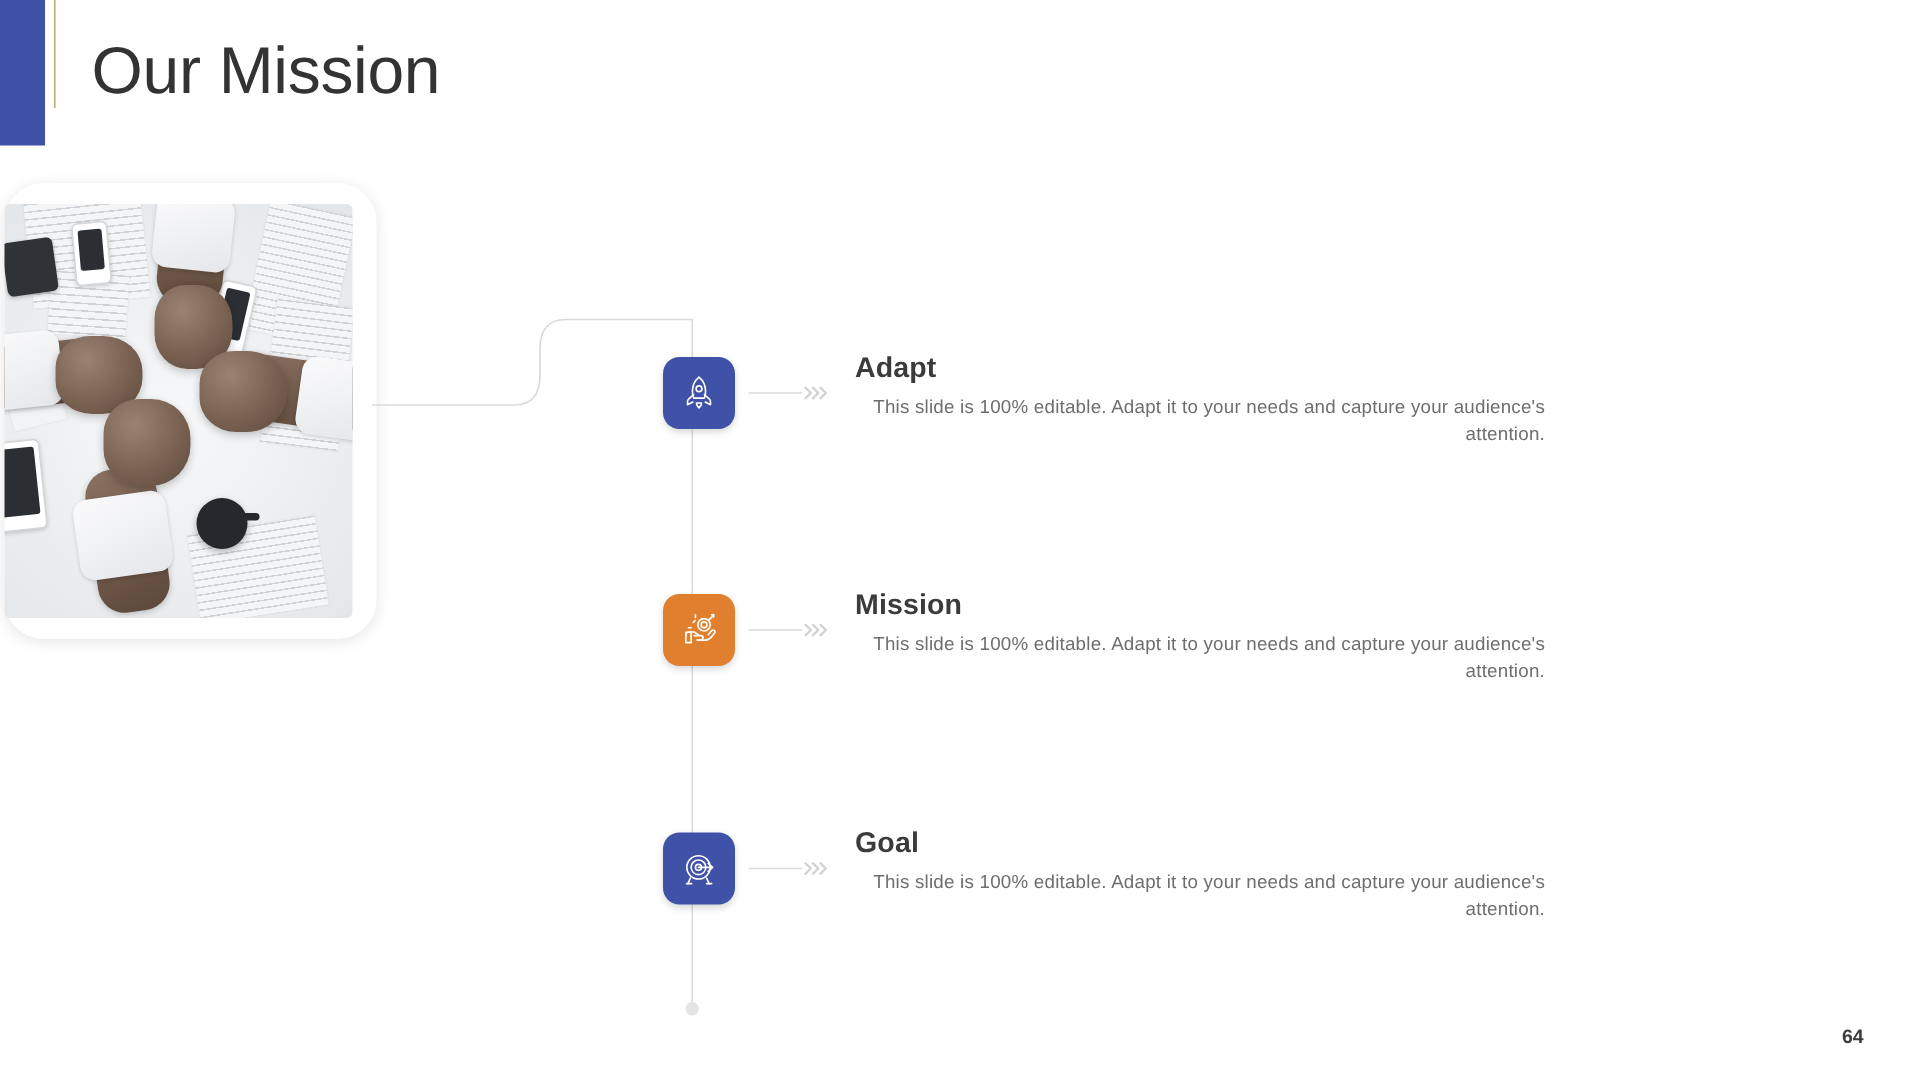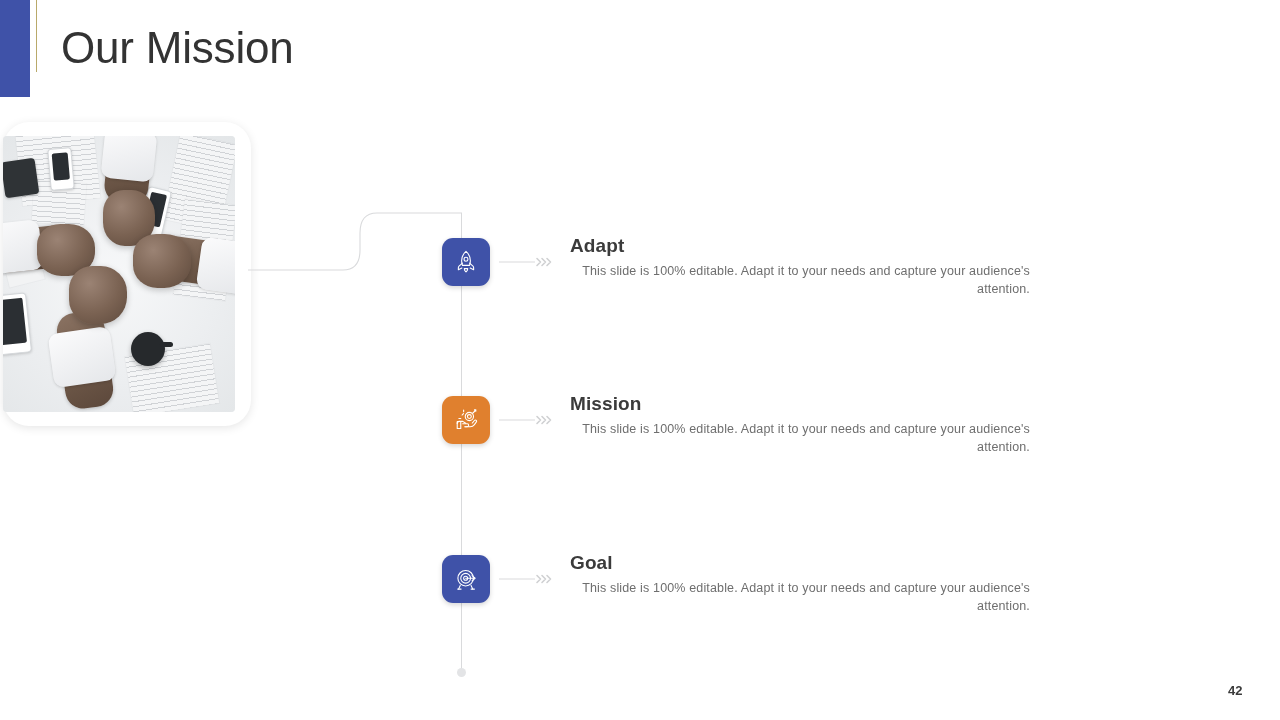--- a/index.html
+++ b/index.html
@@ -345,13 +345,13 @@
   <svg class="arrow-link" style="top:572px;" viewBox="0 0 58 14">
     <line x1="0" y1="7" x2="36" y2="7" stroke="#d9dadc" stroke-width="1.1"></line>
     <path d="M38 3.5 41.5 7 38 10.5 M43 3.5 46.5 7 43 10.5 M48 3.5 51.5 7 48 10.5" stroke="#d0d1d3" stroke-width="1.6" fill="none" stroke-linecap="round" stroke-linejoin="round"></path>
   </svg>
   <div class="rowtext" style="top:551px;">
     <h3>Goal</h3>
     <p>This slide is 100% editable. Adapt it to your needs and capture your audience's attention.</p>
   </div>
 </div>
 
-<div id="page-number">42</div>
+<div id="page-number">64</div>
 
 </body></html>

